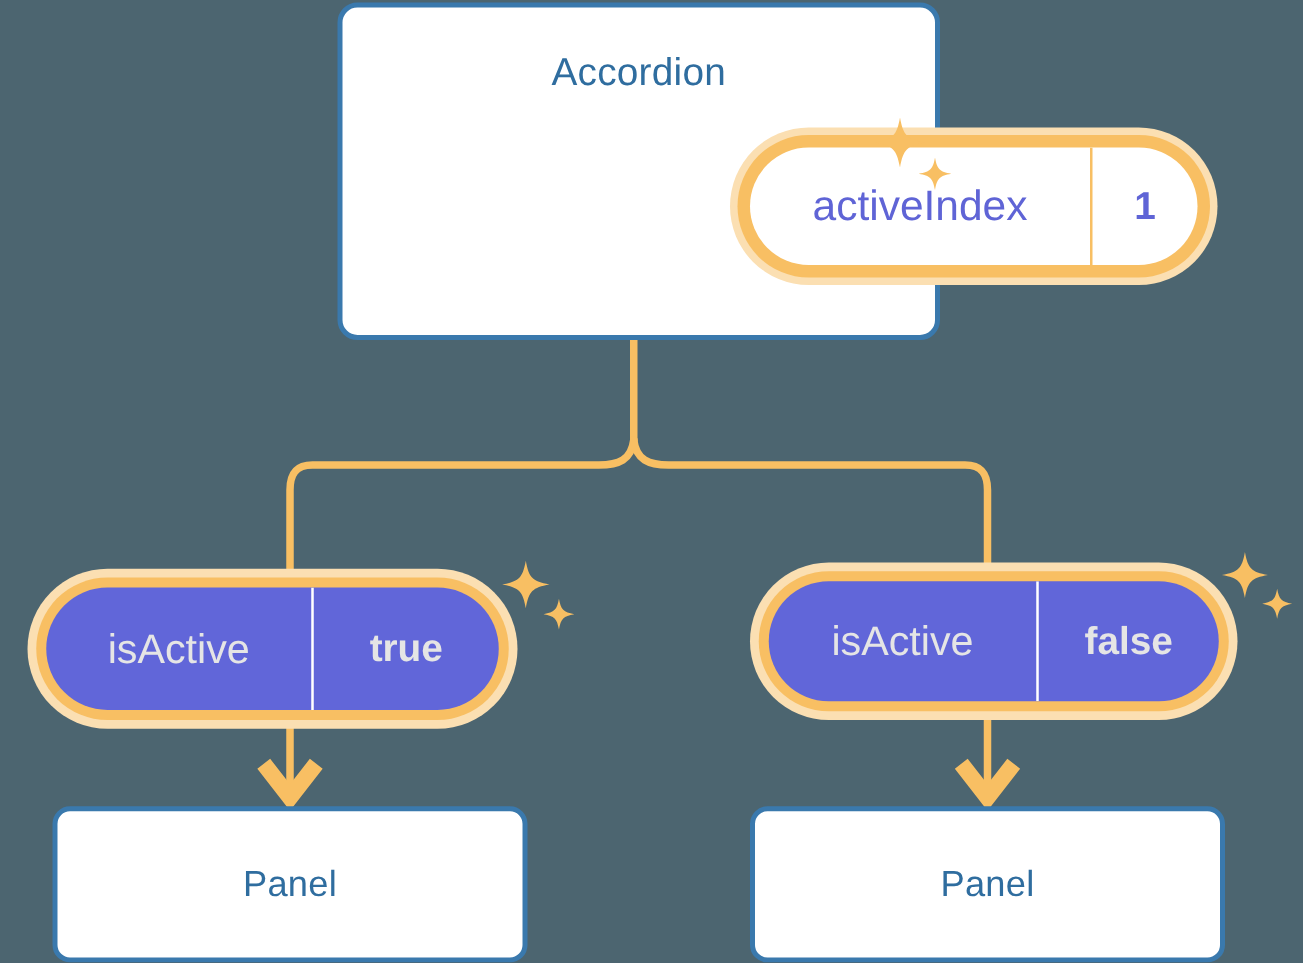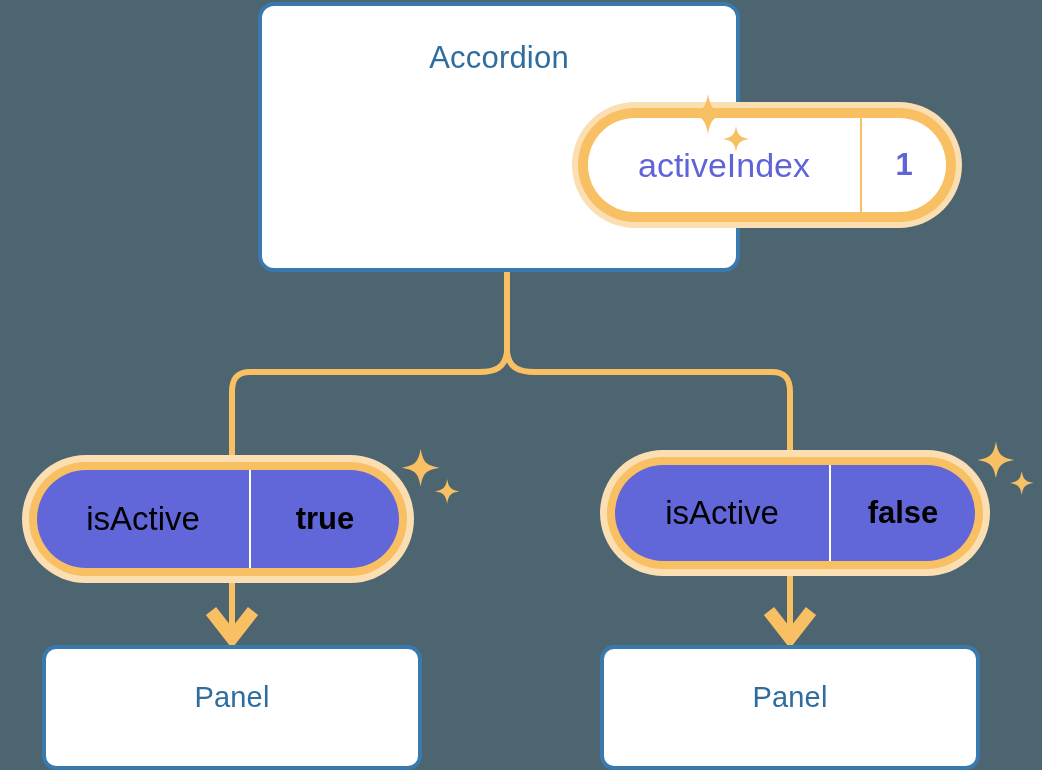--- a/index.html
+++ b/index.html
@@ -34,21 +34,21 @@
 
   
   .card {
     position: absolute;
     background: #ffffff;
     border: 4px solid #3a79ad;
     border-radius: 16px;
     box-sizing: border-box;
   }
   #root-card {
-    left: 258px;
+    left: 270px;
     top: 2px;
     width: 482px;
     height: 270px;
   }
   .card-title {
     color: #2f6d9f;
     font-size: 31px;
     text-align: center;
     letter-spacing: 0.2px;
     line-height: 1;
@@ -64,21 +64,21 @@
     width: 380px;
     height: 125px;
     border-width: 4px;
     border-radius: 14px;
   }
   #panel-left  { left: 42px;  top: 645px; }
   #panel-right { left: 600px; top: 645px; }
   .panel-card .card-title {
     position: absolute;
     left: 0; right: 0;
-    top: 34px;
+    top: 45px;
     font-size: 29px;
   }
 
   
   
   .pill {
     position: absolute;
     display: flex;
     align-items: stretch;
     box-sizing: border-box;
@@ -127,21 +127,21 @@
   }
   #pill-root .pill-val {
     flex: 1 1 auto;
     color: #5f64d6;
     font-size: 31px;
     font-weight: bold;
   }
 
   
   .pill-purple .pill-key,
-  .pill-purple .pill-val { color: #000000; }
+  .pill-purple .pill-val { color: #e5e5e5; }
   .pill-purple .pill-inner { background: #6166d9; }
   .pill-purple .pill-key {
     font-size: 33px;
     border-right: 2px solid #ffffff;
   }
   .pill-purple .pill-val {
     font-size: 31px;
     font-weight: bold;
   }
 

